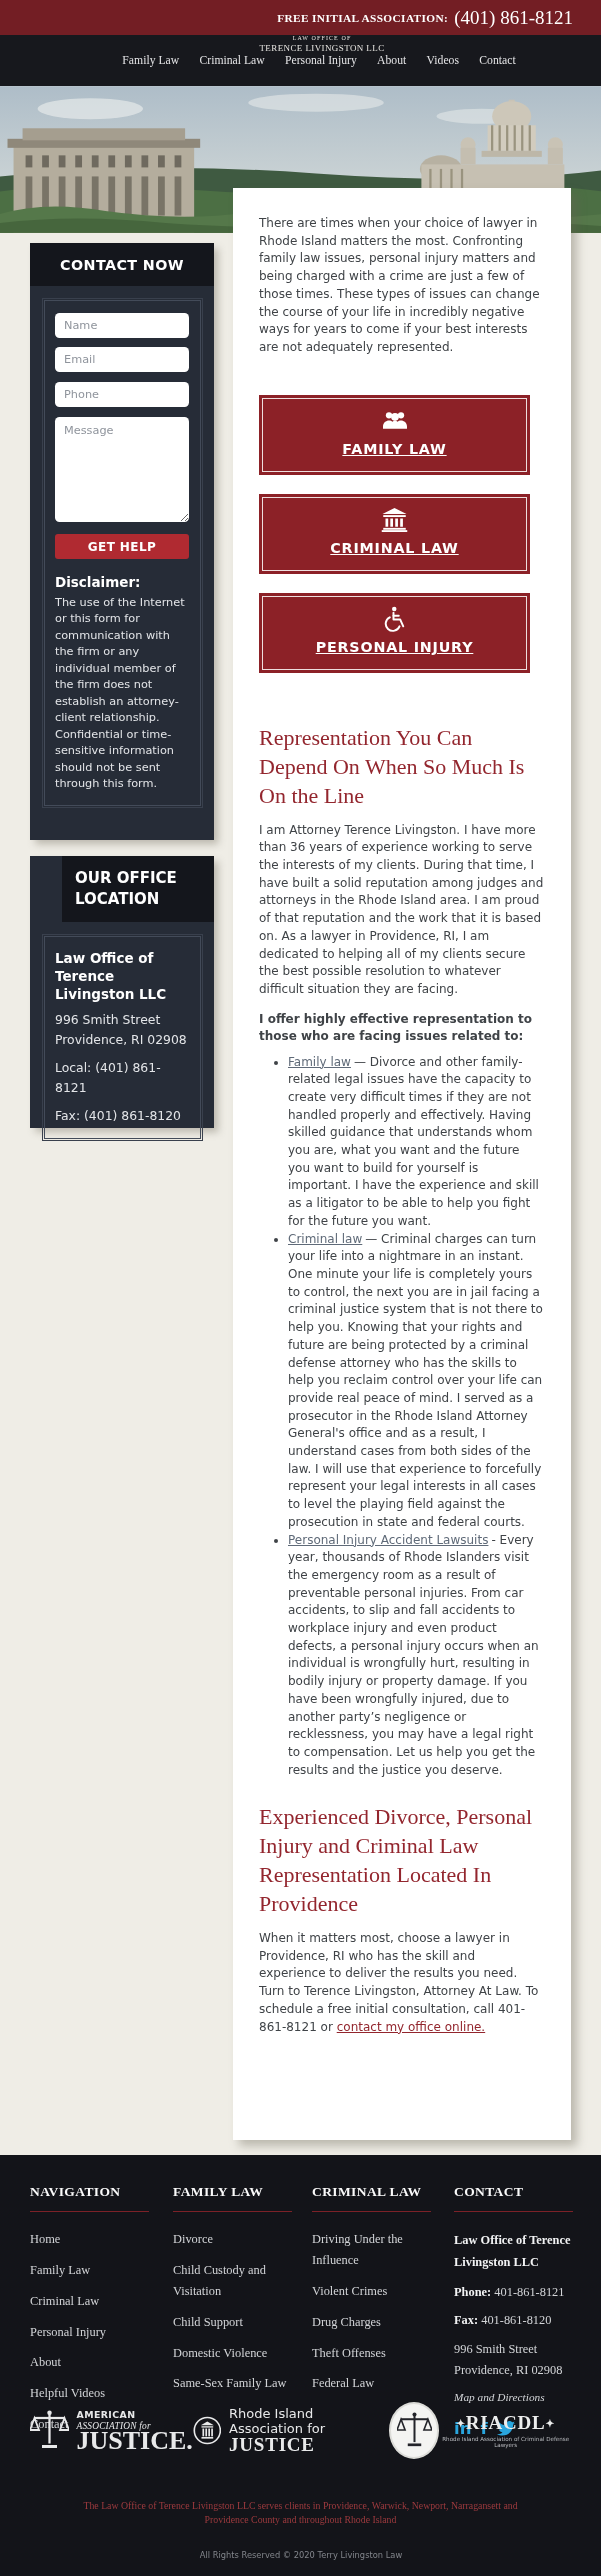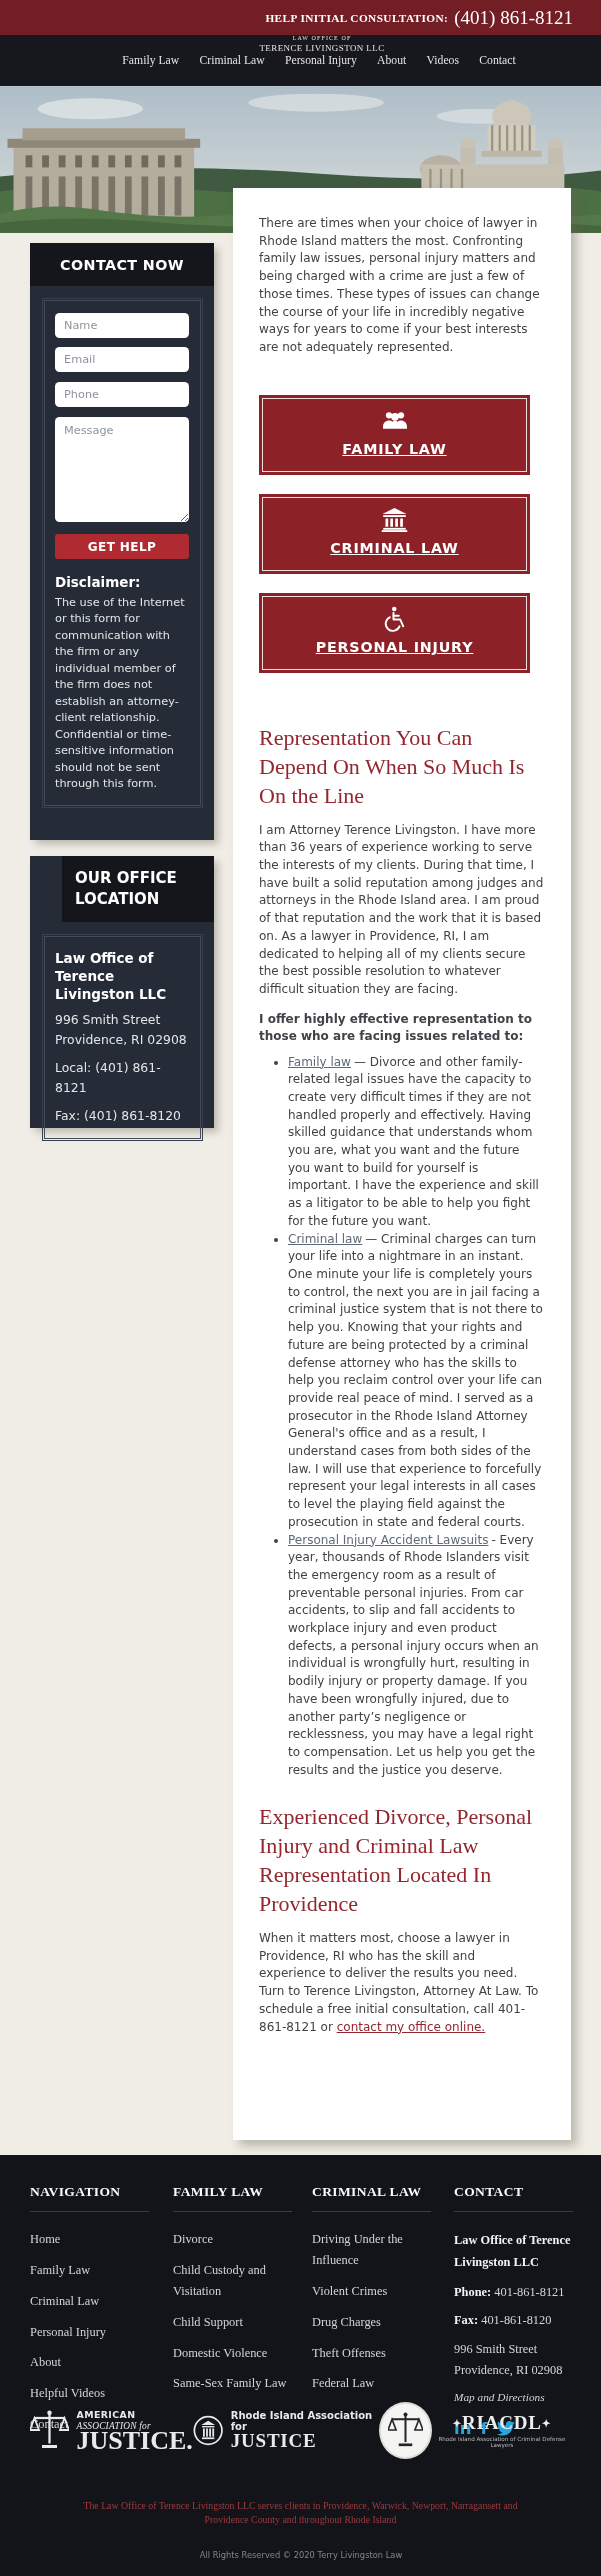--- a/index.html
+++ b/index.html
@@ -87,39 +87,39 @@
   .fc-4 .map { display:inline-block; margin-top:6px; font-size:11.3px; color:#d3d5d8; text-decoration:none;font-style:italic; }
   .socials { margin-top:10.5px; display:flex; gap:9px; align-items:center; }
   .socials a { display:inline-flex; align-items:center; justify-content:center; text-decoration:none;
                color:#29a5dd; font-family:"DejaVu Sans", sans-serif; font-weight:bold; font-size:16.5px; }
   .logos { position:absolute; left:30px; right:30px; top:226px; height:98px; display:flex; align-items:center; justify-content:space-between; }
   .logo-item { display:flex; align-items:center; gap:7.5px; color:#e8e9ea; }
   .aaj-text .t1 { font-size:9.4px; font-weight:bold; letter-spacing:0.4px; }
   .aaj-text .t2 { font-size:9.4px; letter-spacing:0.2px; }
   .aaj-text .t2 i { font-family:"Liberation Serif", serif; }
   .aaj-text .t3 { font-family:"Liberation Serif", serif; font-size:26px; font-weight:bold; line-height:19.6px; }
-  .riaj-text .t1 { font-size:10px; font-weight:bold; }
+  .riaj-text .t1 { font-size:13px; font-weight:normal; }
   .riaj-text .t2 { font-family:"Liberation Serif", serif; font-size:19px; font-weight:bold; line-height:18px; letter-spacing:0.8px; }
   .seal { width:57px; height:57px; border-radius:50%; background:#f4f4f2; display:flex; align-items:center; justify-content:center;
           border:2.3px solid #dcdcd8; }
   .riacdl { text-align:center; }
   .riacdl .big { font-family:"Liberation Serif", serif; font-size:19px; font-weight:bold; letter-spacing:0.8px; color:#eceded; }
   .riacdl .star { font-size:10.5px; vertical-align:2.3px; }
   .riacdl .tag { margin-top:1.5px; font-size:5.6px; color:#b9bbbf; }
   .service-area { position:absolute; left:75px; width:451px; top:344px; text-align:center; color:#9d3a3e;
                   font-family:"Liberation Serif", serif; font-size:9.8px; line-height:13.5px; }
   .copyright { position:absolute; left:0; width:602px; top:395px; text-align:center; color:#83868c; font-size:8.3px; }
 </style>
 </head>
 <body>
 
 <div class="canvas">
 
   <div class="topbar">
-    <span class="lbl">HELP INITIAL CONSULTATION:</span>
+    <span class="lbl">FREE INITIAL ASSOCIATION:</span>
     <span class="phone">(401) 861-8121</span>
   </div>
 
   <div class="navbar">
     <div class="logo">
       <div class="l1">LAW OFFICE OF</div>
       <div class="l2">TERENCE LIVINGSTON LLC</div>
     </div>
     <nav class="navlinks">
       <a href="#">Family Law</a>

